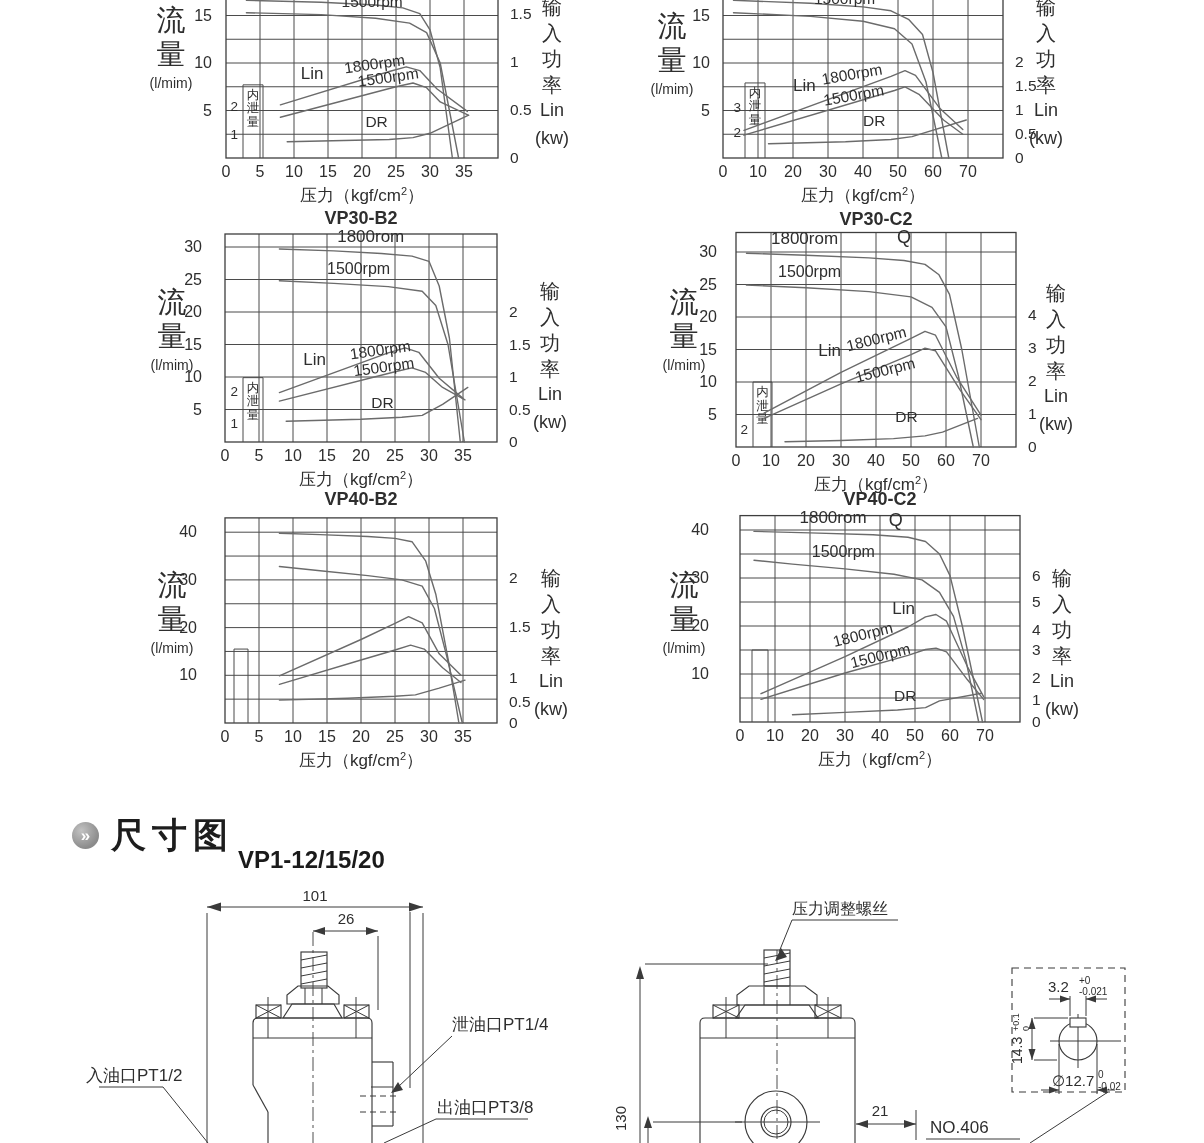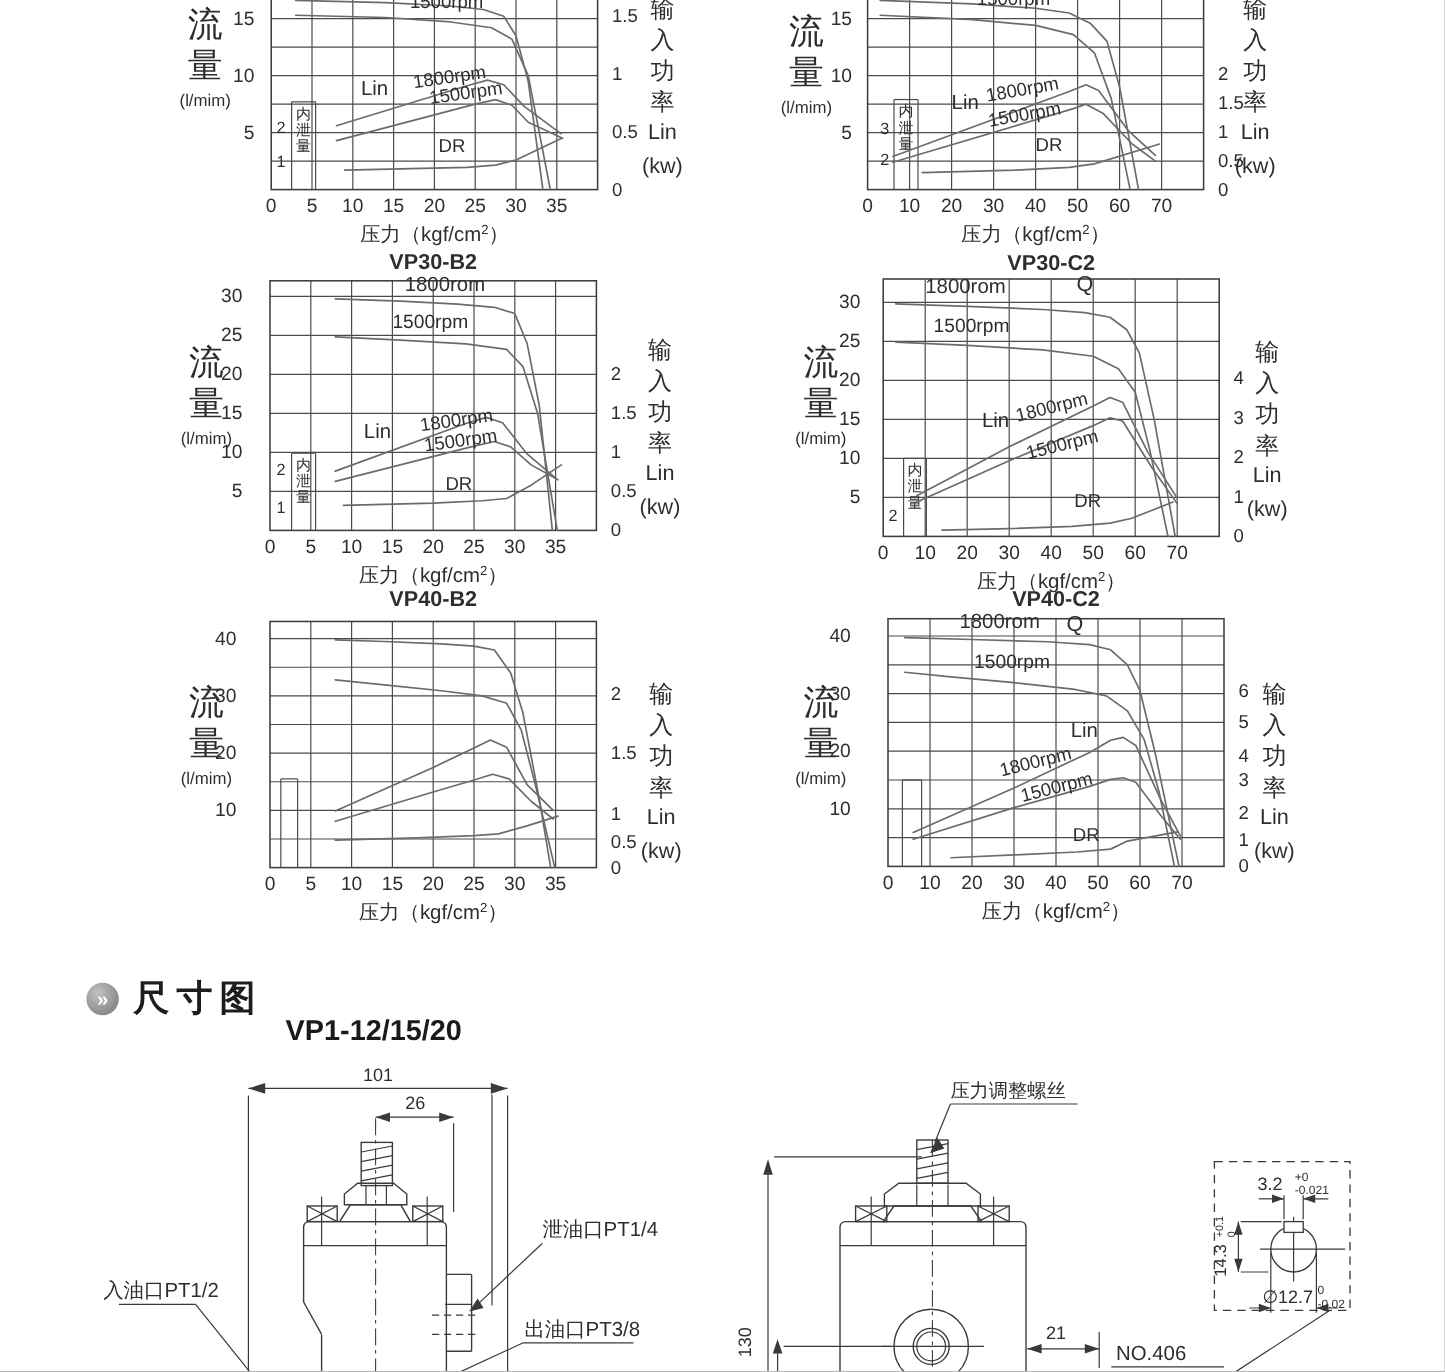--- a/index.html
+++ b/index.html
@@ -13,21 +13,21 @@
   .dln{stroke:#3a3a3a;stroke-width:1.15;fill:none;}
   .dthin{stroke:#3a3a3a;stroke-width:1;fill:none;}
   .ddash{stroke:#3a3a3a;stroke-width:1;fill:none;stroke-dasharray:6 4;}
   .dcl{stroke:#3a3a3a;stroke-width:0.9;fill:none;stroke-dasharray:14 4 3 4;}
   .dbox{stroke:#3a3a3a;stroke-width:1.1;fill:none;stroke-dasharray:7 5;}
   .ah{fill:#3a3a3a;stroke:none;}
   .section-header{position:absolute;left:72px;top:812px;display:flex;align-items:center;gap:12px;}
   .bullet{width:27px;height:27px;border-radius:50%;
           background:radial-gradient(circle at 35% 32%,#c2c2c2,#8b8b8b 70%);
           color:#ffffff;font-size:17px;font-weight:bold;display:flex;align-items:center;justify-content:center;}
-  .section-header h2{margin:0;font-size:30px;font-weight:700;letter-spacing:6px;color:#1d1d1d;text-align:right;}
+  .section-header h2{margin:0;font-size:35px;font-weight:700;letter-spacing:6px;color:#1d1d1d;text-align:right;}
   .subtitle{position:absolute;left:238px;top:846px;font-size:24px;font-weight:700;color:#1a1a1a;}
 </style>
 </head>
 <body>
 
 <div class="page">
 
   <svg id="charts-svg" width="1204" height="800" viewBox="0 0 1204 800">
       <g>
         <line x1="260" y1="-32" x2="260" y2="158" class="gl"></line>

